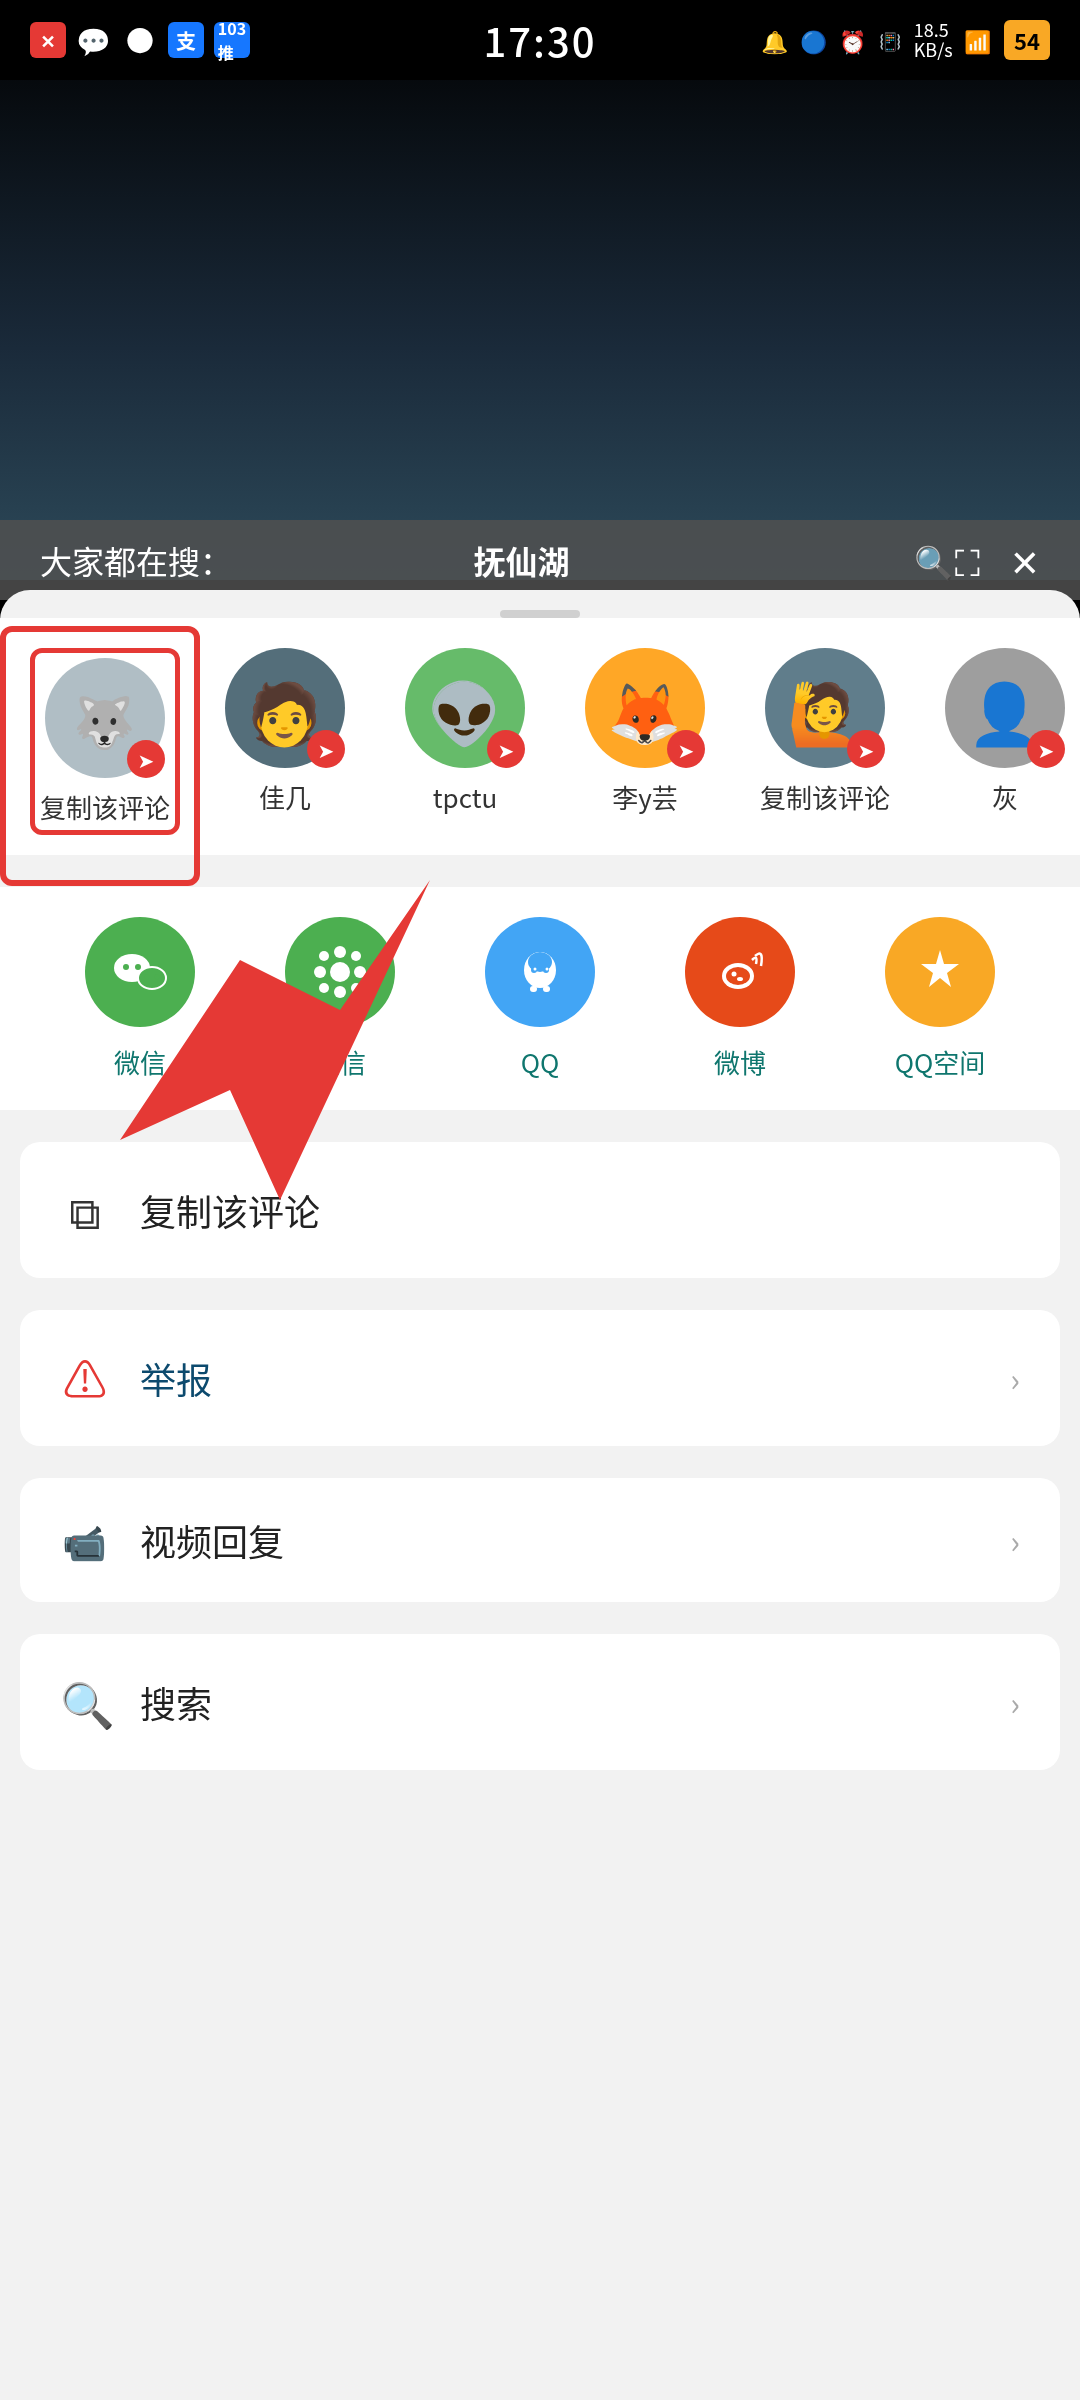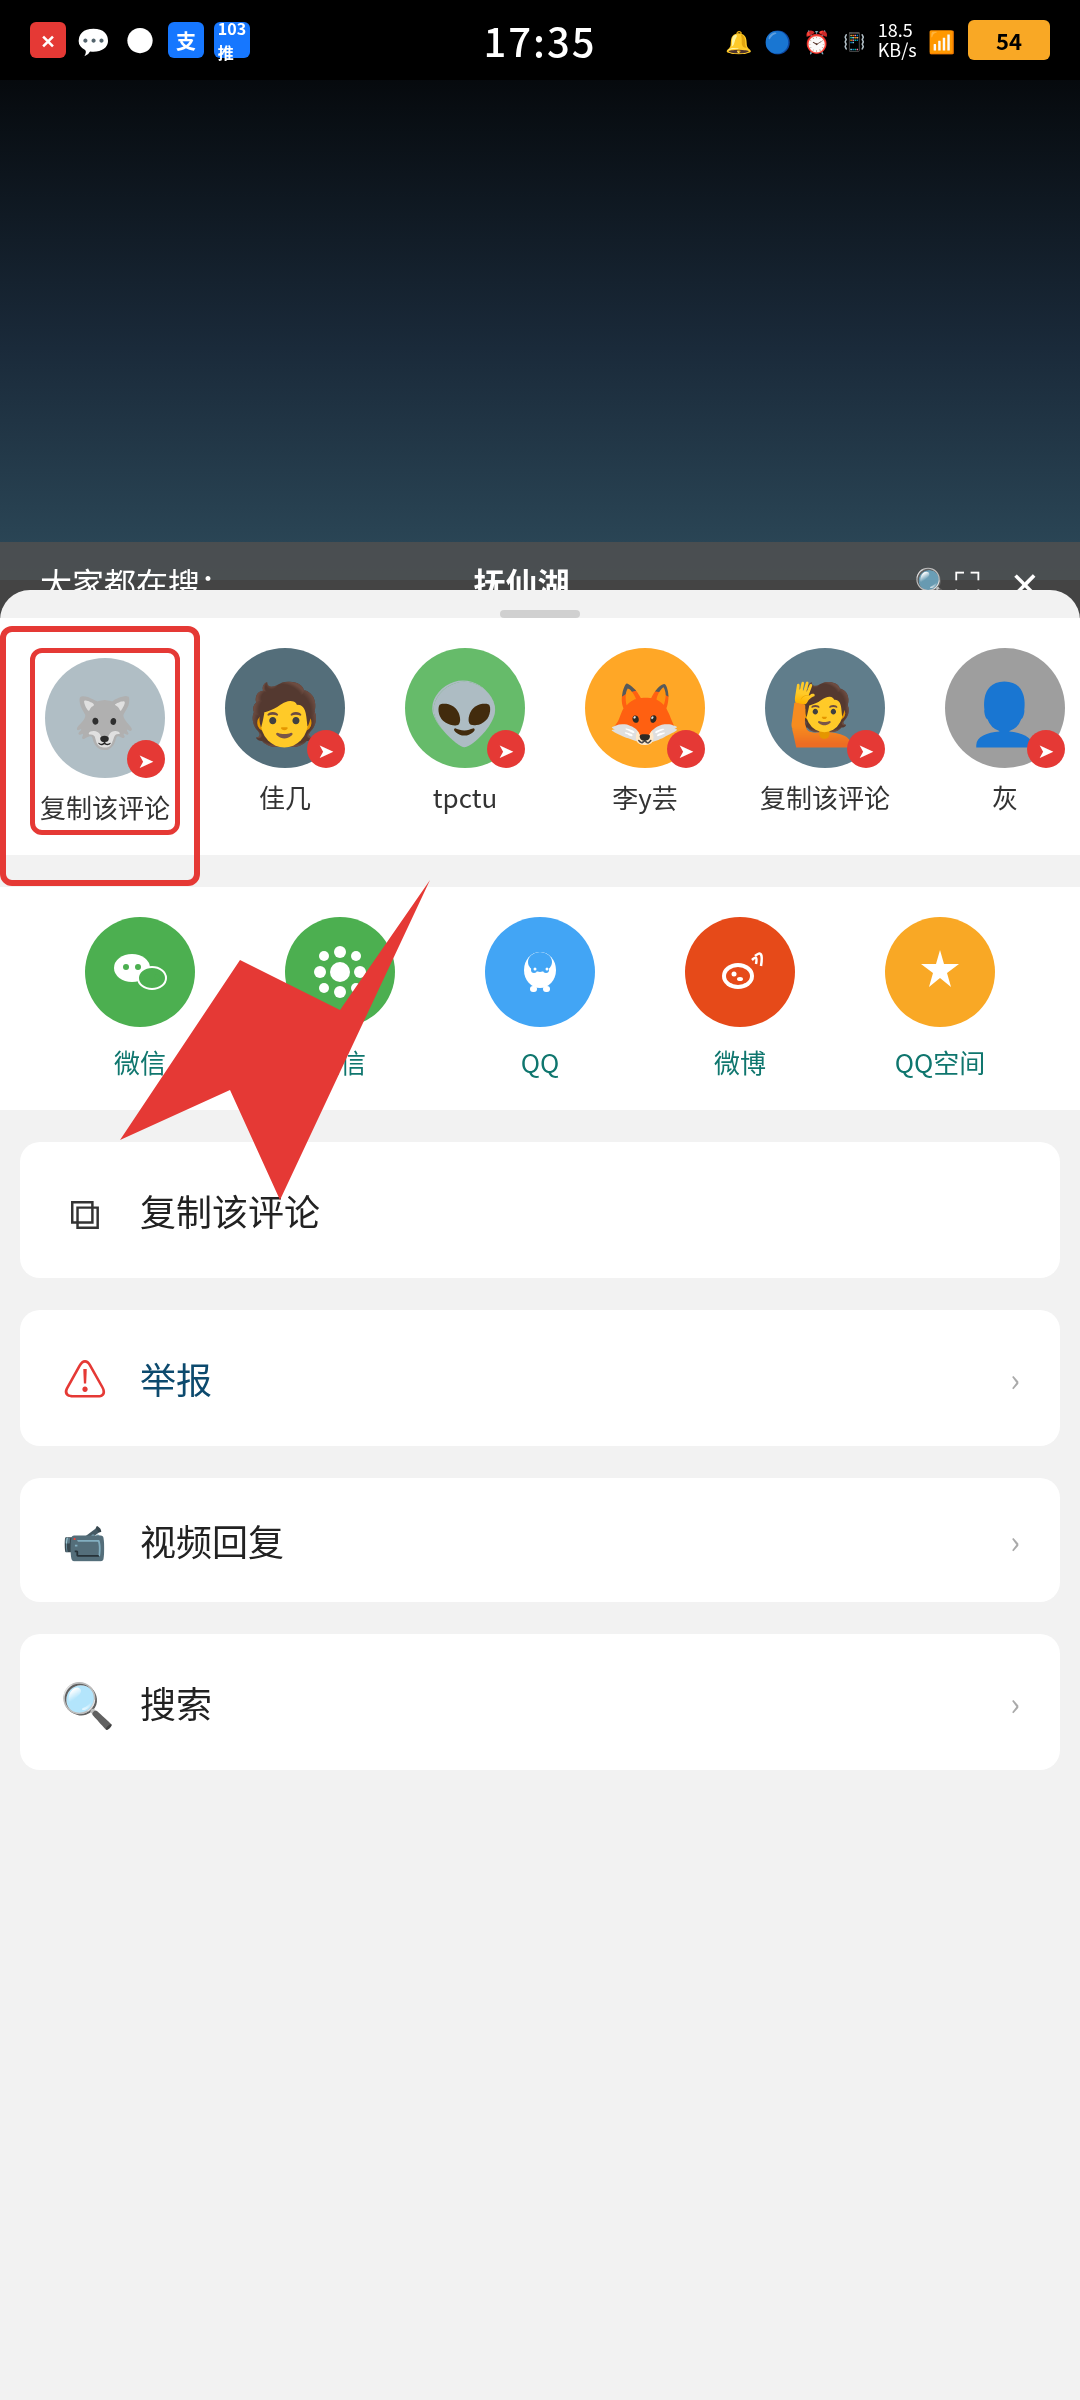--- a/index.html
+++ b/index.html
@@ -65,21 +65,21 @@
       align-items: center;
       gap: 12px;
     }
     .status-right span {
       color: #fff;
       font-size: 22px;
     }
     .battery-box {
       background: #f9a825;
       border-radius: 6px;
-      padding: 4px 28px;
+      padding: 4px 10px;
       color: #000;
       font-size: 22px;
       font-weight: bold;
     }
 
     
     .video-area {
       position: absolute;
       top: 0;
       left: 0;
@@ -92,21 +92,20 @@
     .search-bar-overlay {
       position: absolute;
       top: 520px;
       left: 0; right: 0;
       height: 80px;
       background: rgba(80,80,80,0.85);
       display: flex;
       align-items: center;
       padding: 0 40px;
       z-index: 10;
-      margin-top: 22px;
     }
     .search-bar-text {
       color: #fff;
       font-size: 32px;
       flex: 1;
     }
     .search-bar-accent {
       color: #ffffff;
       font-weight: bold;
     }
@@ -310,21 +309,21 @@
 <body>
 
 <div class="status-bar">
   <div class="status-left">
     <div class="status-icon-special">✕</div>
     <div class="status-icon" style="color:#fff;font-size:28px;">💬</div>
     <div class="status-icon" style="color:#fff;font-size:28px;">●</div>
     <div class="status-icon" style="background:#1677ff;border-radius:6px;color:#fff;font-size:20px;font-weight:bold;padding:4px 8px;">支</div>
     <div class="status-icon" style="background:#1677ff;border-radius:6px;color:#fff;font-size:16px;padding:2px 6px;font-weight:bold;">103<br>推</div>
   </div>
-  <div class="status-time">17:35</div>
+  <div class="status-time">17:30</div>
   <div class="status-right">
     <span>🔔</span>
     <span>🔵</span>
     <span>⏰</span>
     <span style="font-size:18px;">📳</span>
     <span style="font-size:18px;line-height:1.1;">18.5<br>KB/s</span>
     <span>📶</span>
     <div class="battery-box">54</div>
   </div>
 </div>

